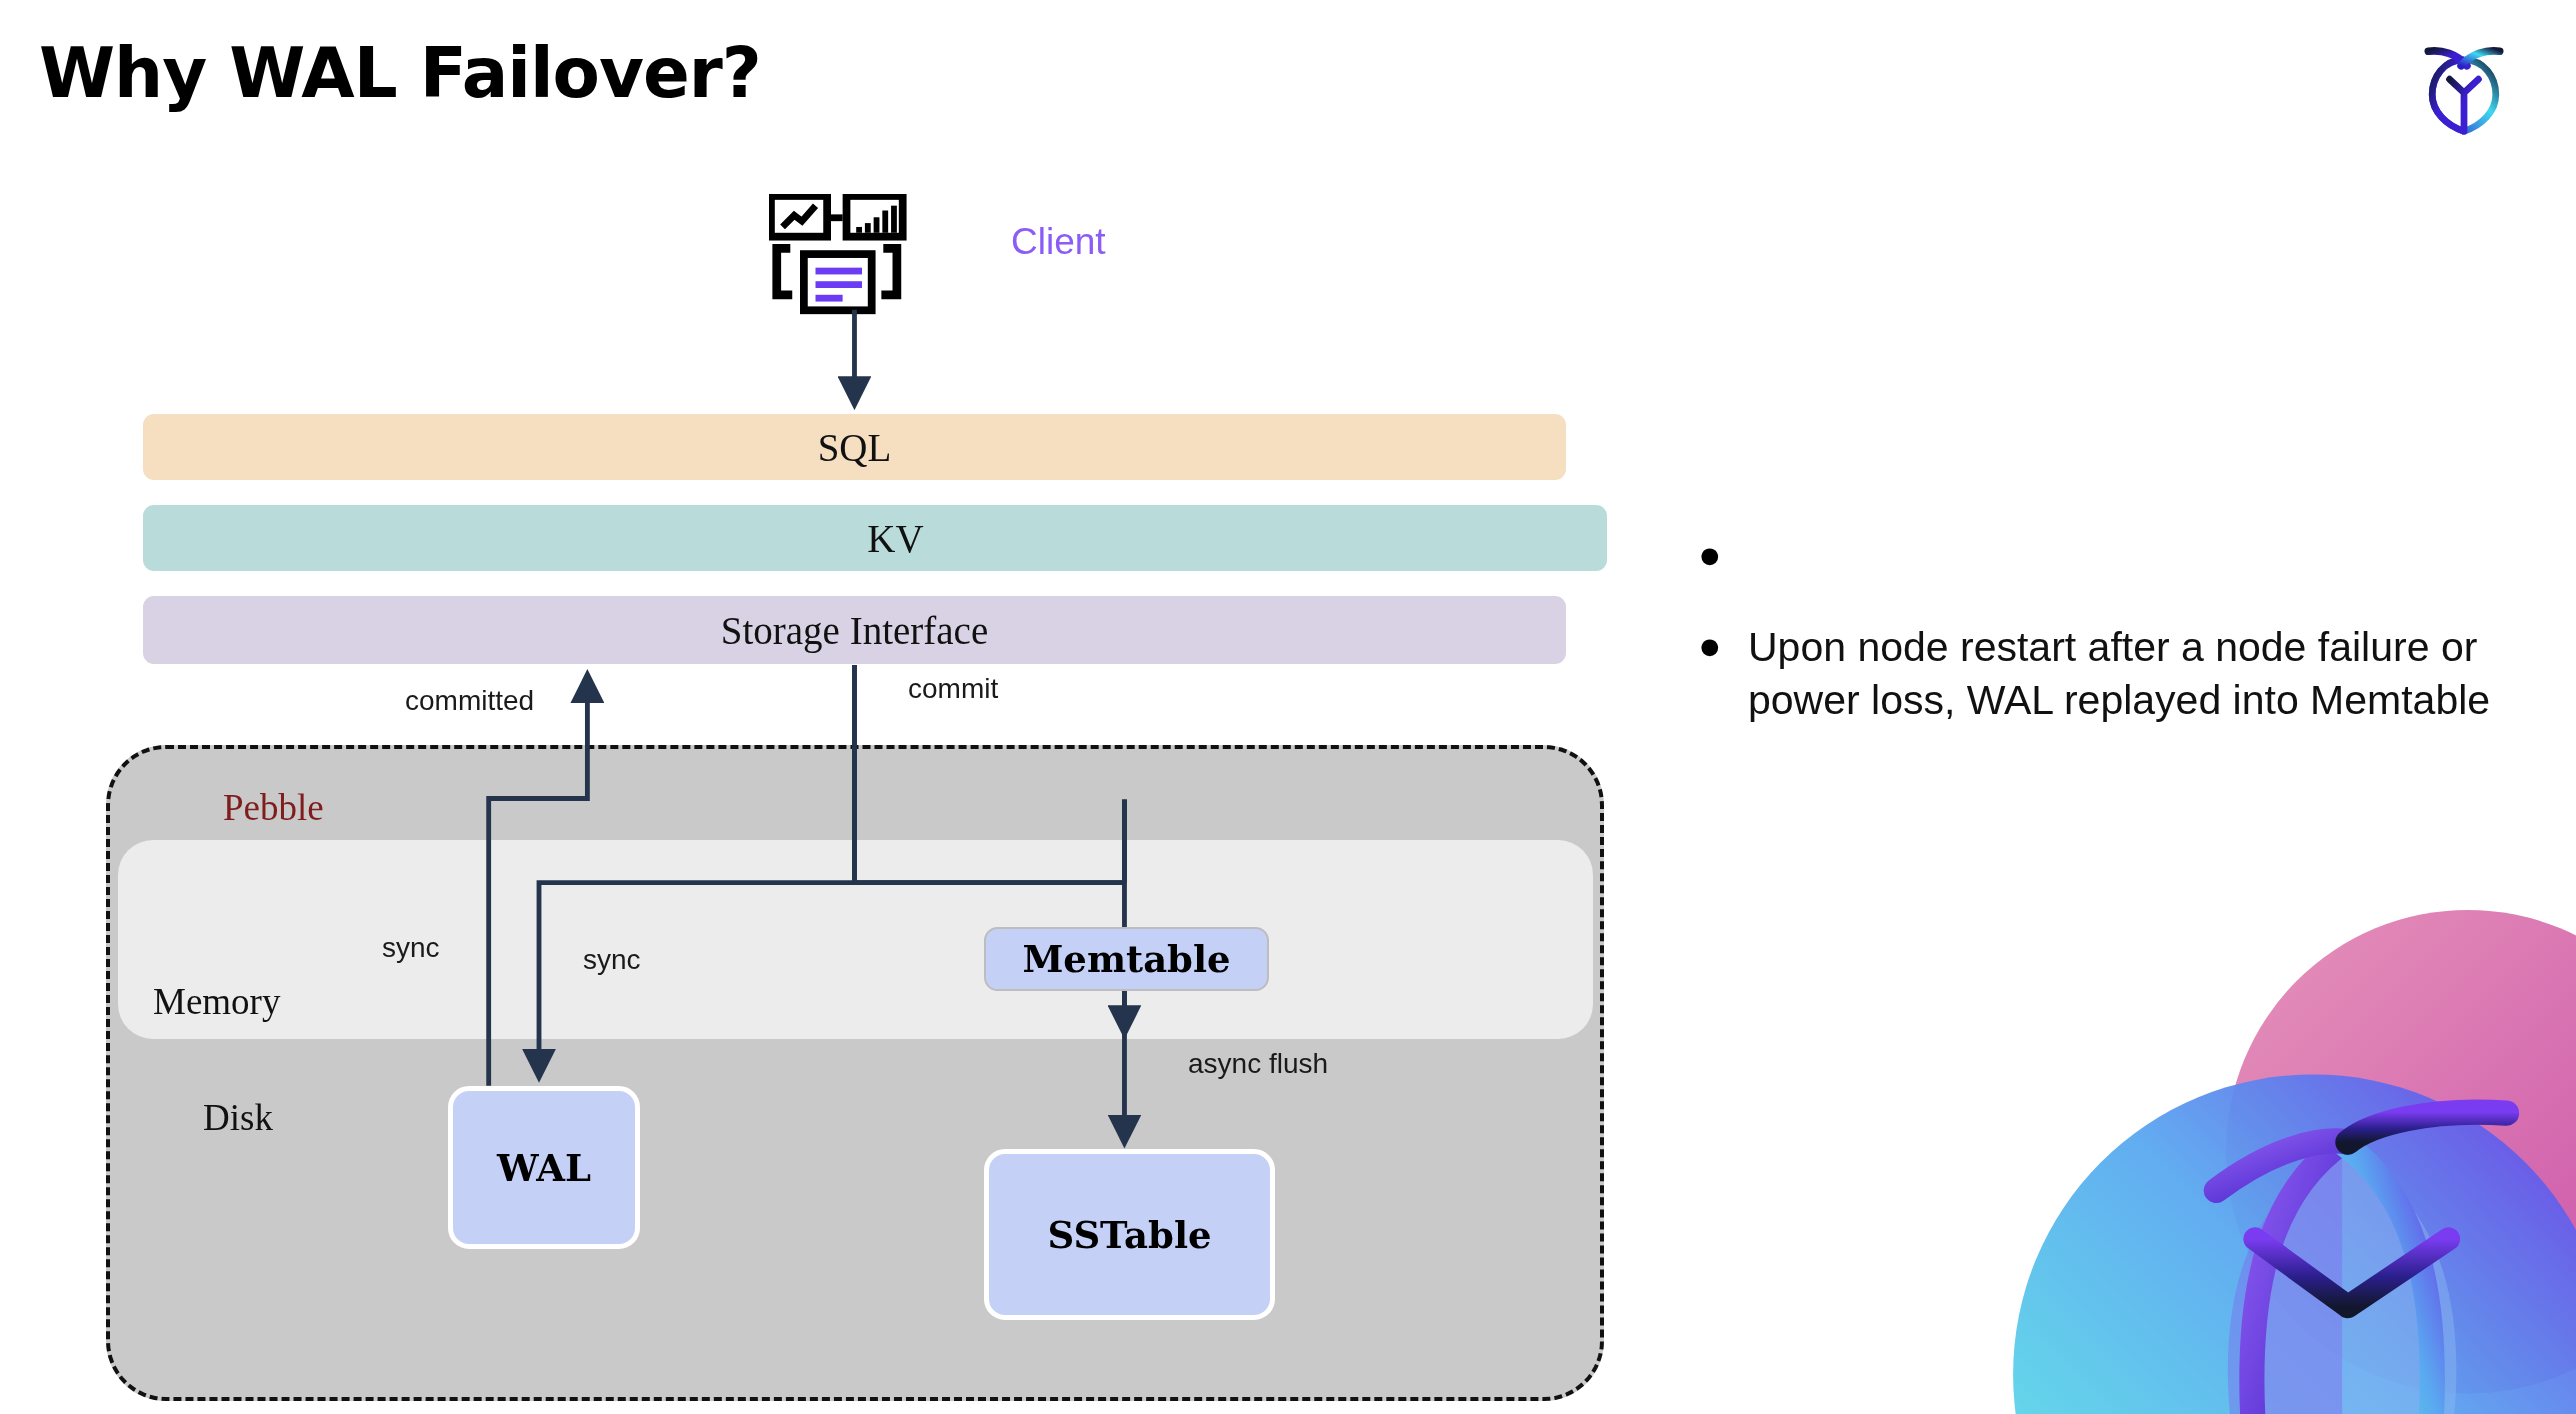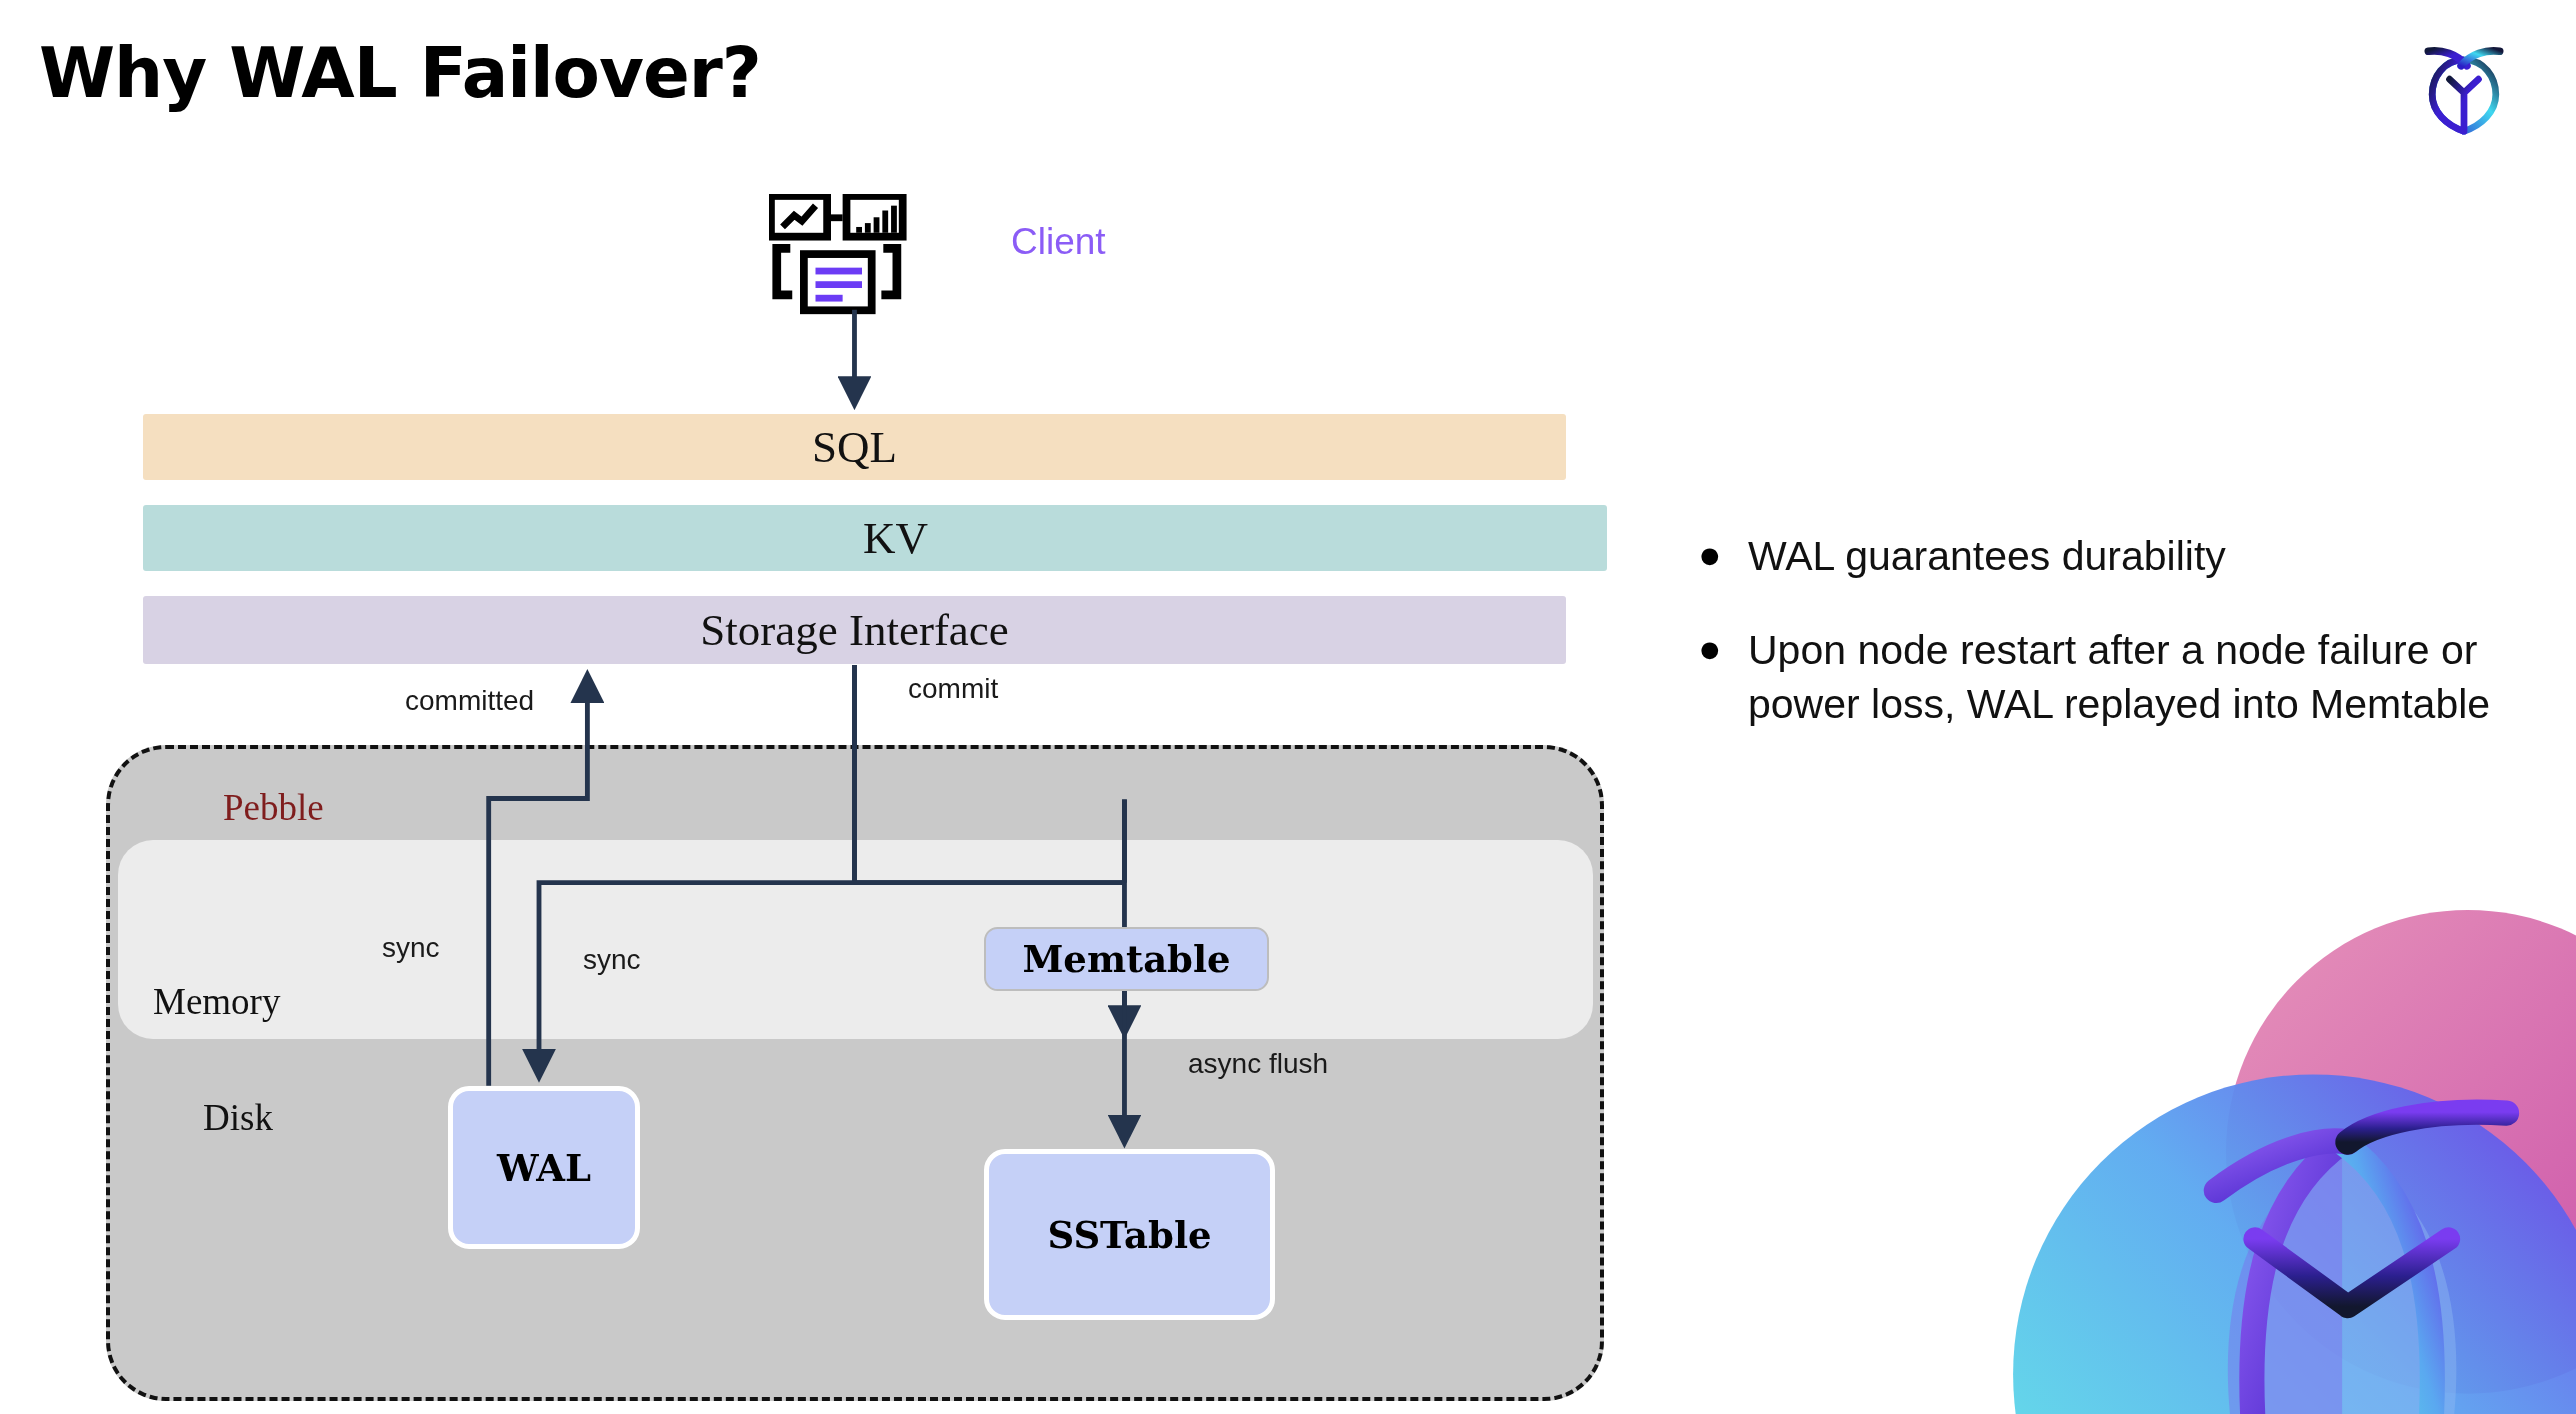--- a/index.html
+++ b/index.html
@@ -24,22 +24,22 @@
   
   #client-icon{position:absolute; left:769px; top:194px; width:155px; height:126px;}
   #client-label{
     position:absolute; left:1011px; top:221px;
     font-size:37px; color:#8b5cf6; font-family:"Liberation Sans", sans-serif;
   }
 
   
   .layer-bar{
     position:absolute; left:143px; width:1423px; height:66px;
-    border-radius:3px; display:flex; align-items:center; justify-content:center;
-    font-family:"Liberation Serif", serif; font-size:45px; color:#111;
+    border-radius:11px; display:flex; align-items:center; justify-content:center;
+    font-family:"Liberation Serif", serif; font-size:39px; color:#111;
   }
   #bar-sql{top:414px;  background:#f5dfc0;}
   #bar-kv{ top:505px;  background:#b9dcdb;padding-left:41px;}
   #bar-si{ top:596px;  background:#d8d2e4; height:68px;}
 
   
   #pebble-box{
     position:absolute; left:106px; top:745px; width:1498px; height:656px;
     background:#c9c9c9; border:4.8px dashed #111; border-radius:60px;
     box-sizing:border-box;
@@ -243,20 +243,19 @@
 
 <div class="edge-label" id="lbl-committed">committed</div>
 <div class="edge-label" id="lbl-commit">commit</div>
 <div class="edge-label" id="lbl-sync-1">sync</div>
 <div class="edge-label" id="lbl-sync-2">sync</div>
 <div class="edge-label" id="lbl-asyncflush">async flush</div>
 
 <div id="bullets">
   <div class="bullet-row">
     <span class="bullet-dot">●</span>
-    <span class="bullet-text">WAL guarantees durability</span>
   </div>
   <div class="bullet-row">
     <span class="bullet-dot">●</span>
     <span class="bullet-text">Upon node restart after a node failure or power loss, WAL replayed into Memtable</span>
   </div>
 </div>
 
 
 </body></html>

